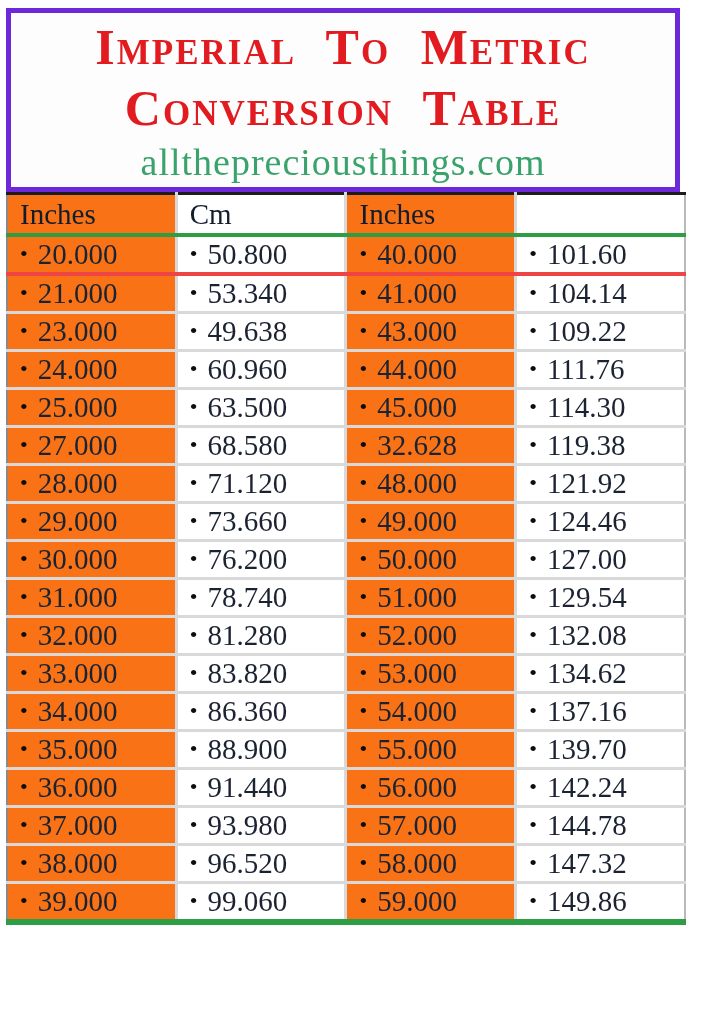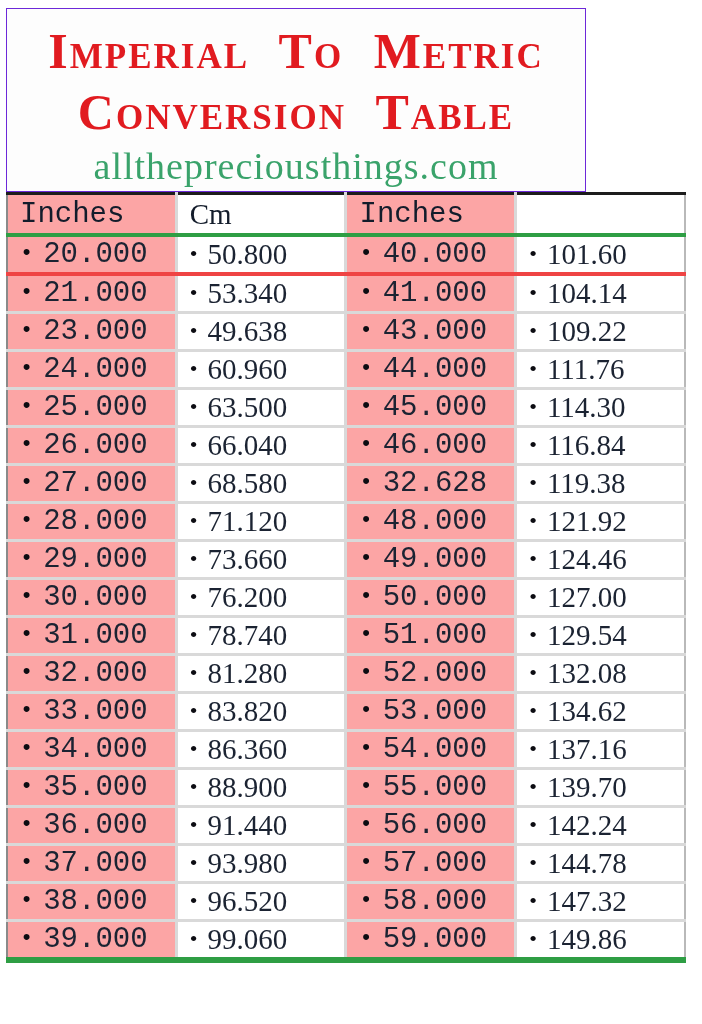--- a/index.html
+++ b/index.html
@@ -13,27 +13,27 @@
     width: 702px;
     height: 1024px;
     background: #ffffff;
     overflow: hidden;
   }
   
   .title-box {
     position: absolute;
     left: 6px;
     top: 8px;
-    width: 580px;
+    width: 674px;
     height: 184px;
     box-sizing: border-box;
-    border: 1px solid #6d28d9;
+    border: 5px solid #6d28d9;
     background: #fdfdfd;
     text-align: center;
-    padding-top: 12px;
+    padding-top: 4px;
   }
   .title-line {
     font-variant: small-caps;
     font-weight: bold;
     color: #e11b20;
     font-size: 50px;
     line-height: 61px;
     letter-spacing: 2px;
     word-spacing: 16px;
     white-space: nowrap;
@@ -81,22 +81,21 @@
     border-bottom: 3px solid #d9d9d9;
   }
   .conv-table tr.first-row td {
     border-bottom: 4px solid #ef4444;
   }
   .conv-table th:last-child,
   .conv-table td:last-child {
     border-right: none;
   }
   .blue {
-    background: #fca5a5;
-    font-family: Liberation Mono, monospace;
+    background: #f97316;
   }
   .bullet {
     display: inline-block;
     font-size: 22px;
     margin-right: 10px;
     transform: translateY(-3px);
     color: #0c0c12;
   }
 </style>
 </head>
@@ -144,26 +143,20 @@
           <td class="blue"><span class="bullet">•</span><span>44.000</span></td>
           <td><span class="bullet">•</span><span>111.76</span></td>
         </tr>
         <tr>
           <td class="blue"><span class="bullet">•</span><span>25.000</span></td>
           <td><span class="bullet">•</span><span>63.500</span></td>
           <td class="blue"><span class="bullet">•</span><span>45.000</span></td>
           <td><span class="bullet">•</span><span>114.30</span></td>
         </tr>
         <tr>
-          <td class="blue"><span class="bullet">•</span><span>26.000</span></td>
-          <td><span class="bullet">•</span><span>66.040</span></td>
-          <td class="blue"><span class="bullet">•</span><span>46.000</span></td>
-          <td><span class="bullet">•</span><span>116.84</span></td>
-        </tr>
-        <tr>
           <td class="blue"><span class="bullet">•</span><span>27.000</span></td>
           <td><span class="bullet">•</span><span>68.580</span></td>
           <td class="blue"><span class="bullet">•</span><span>32.628</span></td>
           <td><span class="bullet">•</span><span>119.38</span></td>
         </tr>
         <tr>
           <td class="blue"><span class="bullet">•</span><span>28.000</span></td>
           <td><span class="bullet">•</span><span>71.120</span></td>
           <td class="blue"><span class="bullet">•</span><span>48.000</span></td>
           <td><span class="bullet">•</span><span>121.92</span></td>

